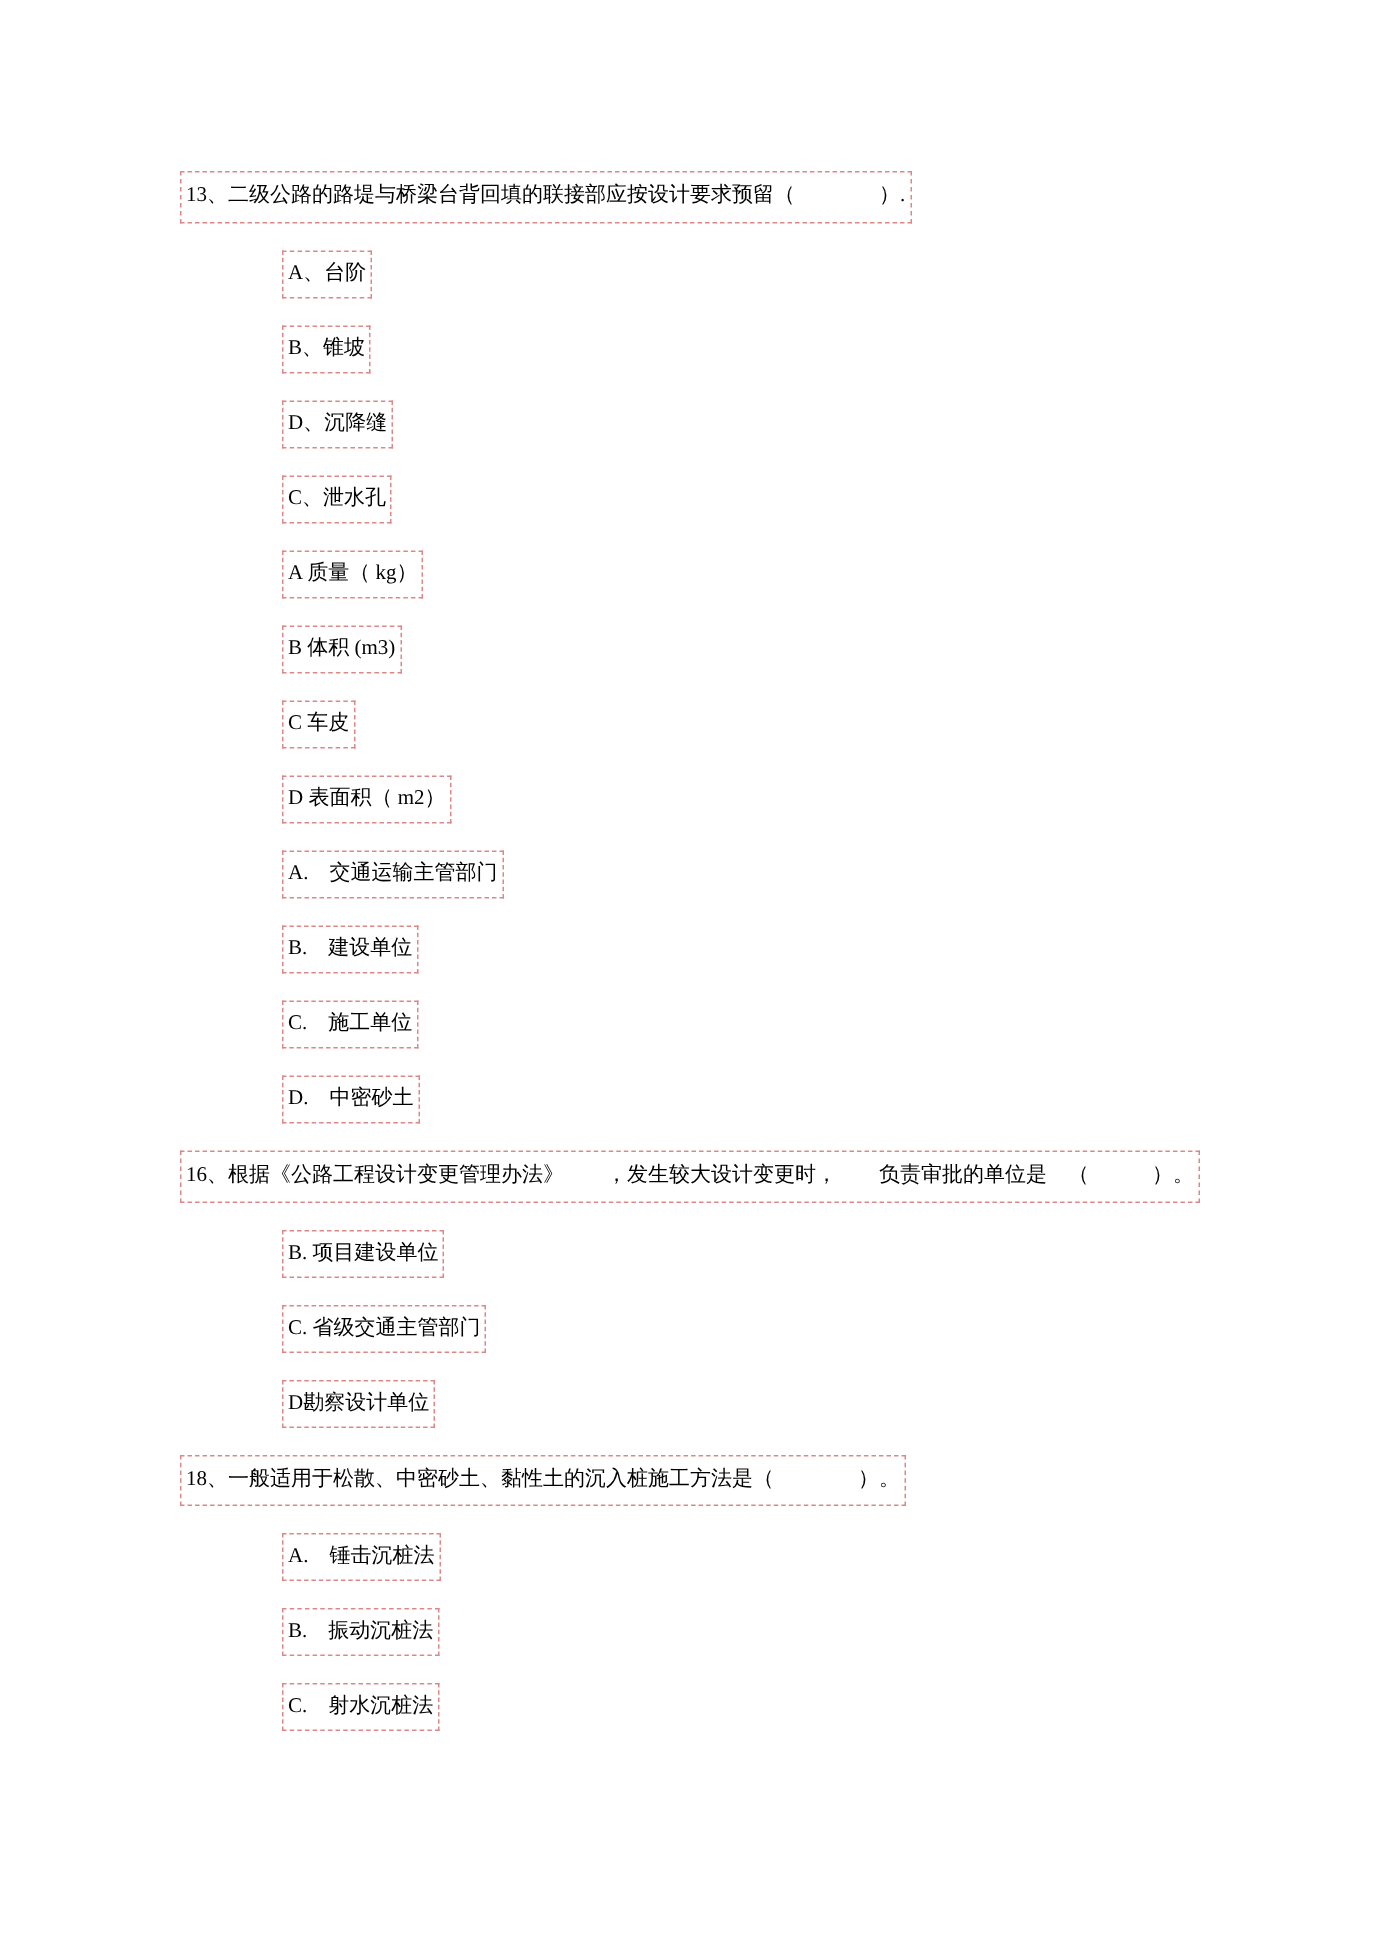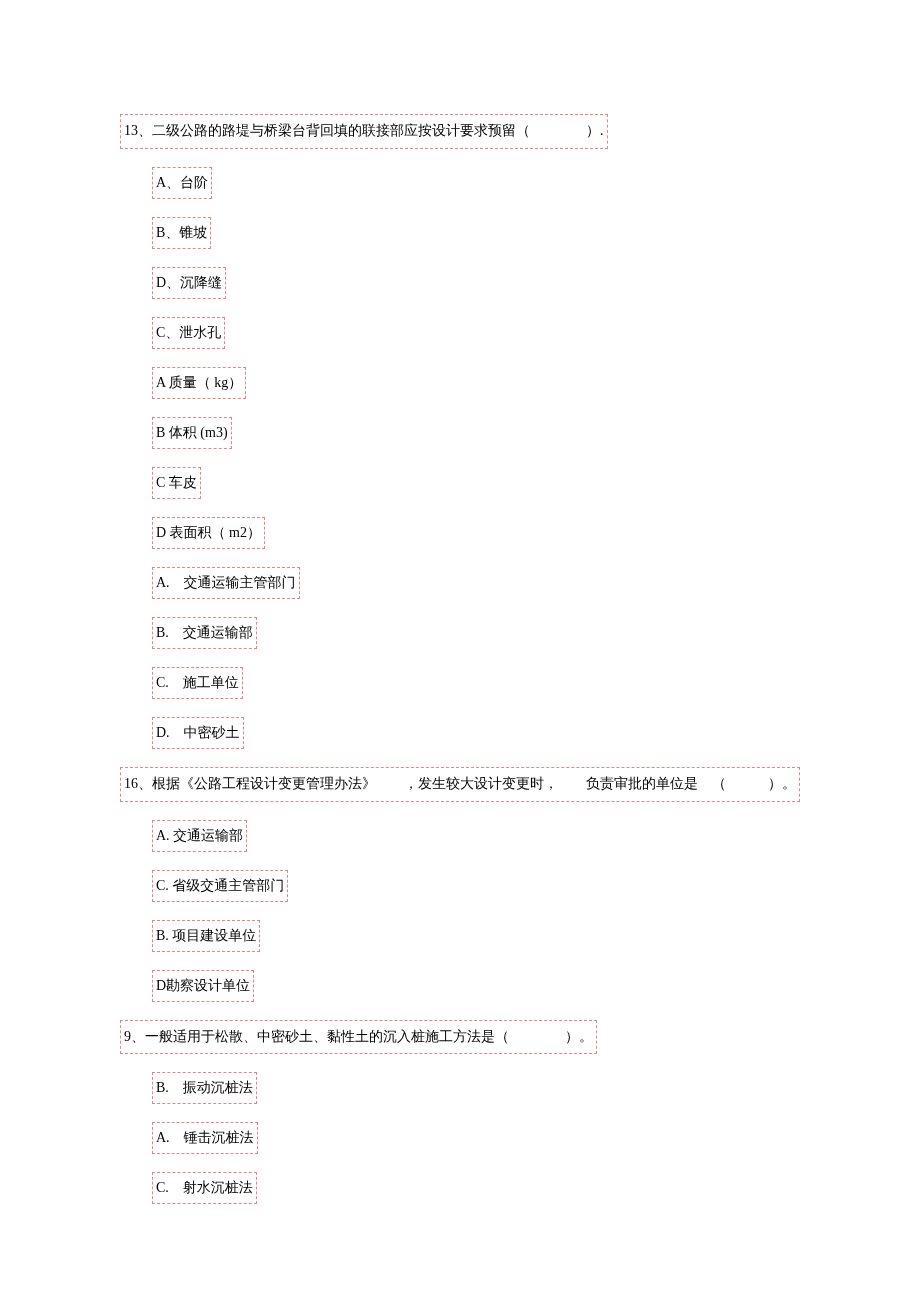--- a/index.html
+++ b/index.html
@@ -19,21 +19,21 @@
     margin-bottom: 8px;
   }
   .q-line {
     display: inline-block;
     line-height: 2.2;
     border: 1px dashed #d88;
     padding: 1px 3px;
     margin: 4px 0;
   }
   .option {
-    margin-left: 32px;
+    margin-left: 68px;
     margin-top: 10px;
     margin-bottom: 10px;
   }
   .option .q-line {
     line-height: 2.0;
   }
 </style>
 </head>
 <body>
 
@@ -49,34 +49,33 @@
 
   <div class="question">
     <div class="option"><span class="q-line">A 质量（ kg）</span></div>
     <div class="option"><span class="q-line">B 体积 (m3)</span></div>
     <div class="option"><span class="q-line">C 车皮</span></div>
     <div class="option"><span class="q-line">D 表面积（ m2）</span></div>
   </div>
 
   <div class="question">
     <div class="option"><span class="q-line">A.　交通运输主管部门</span></div>
-    <div class="option"><span class="q-line">B.　交通运输部</span></div>
+    <div class="option"><span class="q-line">B.　建设单位</span></div>
     <div class="option"><span class="q-line">C.　施工单位</span></div>
     <div class="option"><span class="q-line">D.　中密砂土</span></div>
   </div>
 
   <div class="question">
     <span class="q-line">16、根据《公路工程设计变更管理办法》　　，发生较大设计变更时，　　负责审批的单位是　（　　　）。</span>
-    <div class="option"><span class="q-line">A. 交通运输部</span></div>
+    <div class="option"><span class="q-line">B. 项目建设单位</span></div>
     <div class="option"><span class="q-line">C. 省级交通主管部门</span></div>
-    <div class="option"><span class="q-line">B. 项目建设单位</span></div>
     <div class="option"><span class="q-line">D勘察设计单位</span></div>
   </div>
 
   <div class="question">
-    <span class="q-line">9、一般适用于松散、中密砂土、黏性土的沉入桩施工方法是（　　　　）。</span>
+    <span class="q-line">18、一般适用于松散、中密砂土、黏性土的沉入桩施工方法是（　　　　）。</span>
+    <div class="option"><span class="q-line">A.　锤击沉桩法</span></div>
     <div class="option"><span class="q-line">B.　振动沉桩法</span></div>
-    <div class="option"><span class="q-line">A.　锤击沉桩法</span></div>
     <div class="option"><span class="q-line">C.　射水沉桩法</span></div>
     
   </div>
 
 </div>
 
 </body></html>

